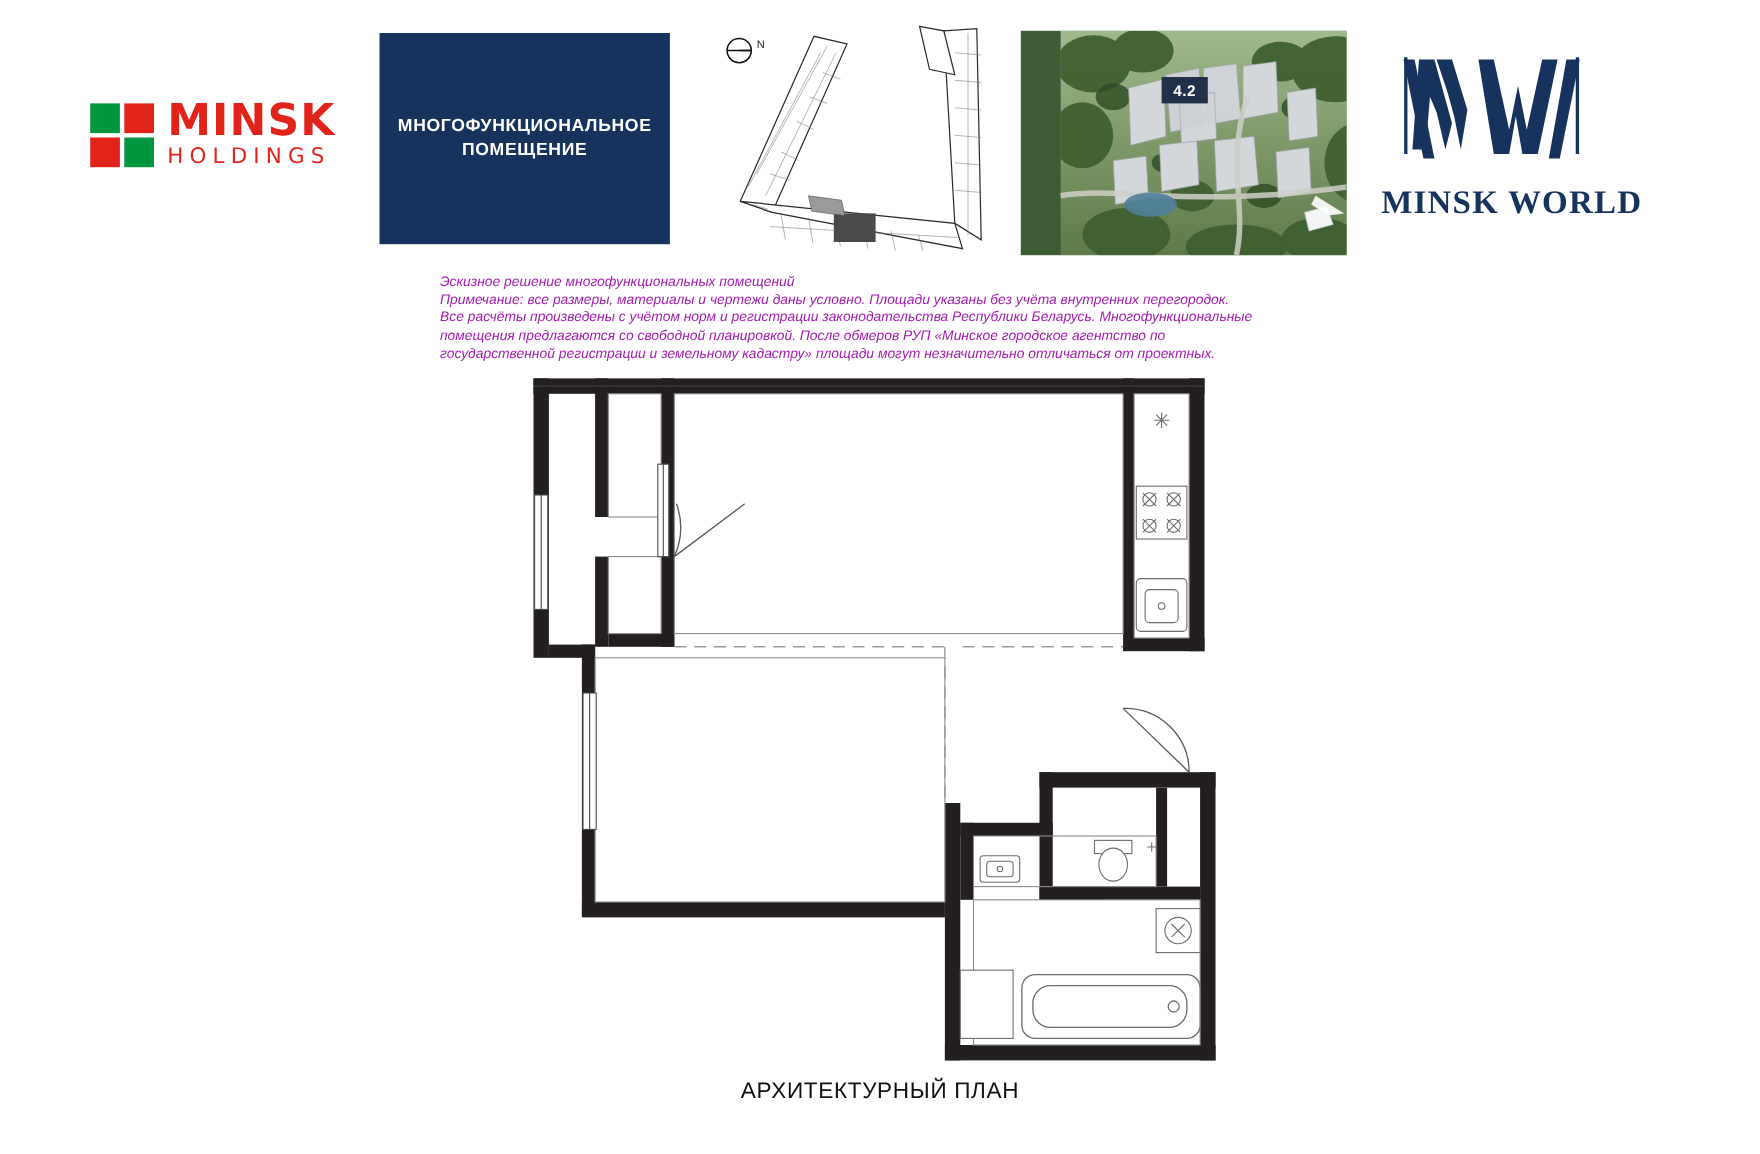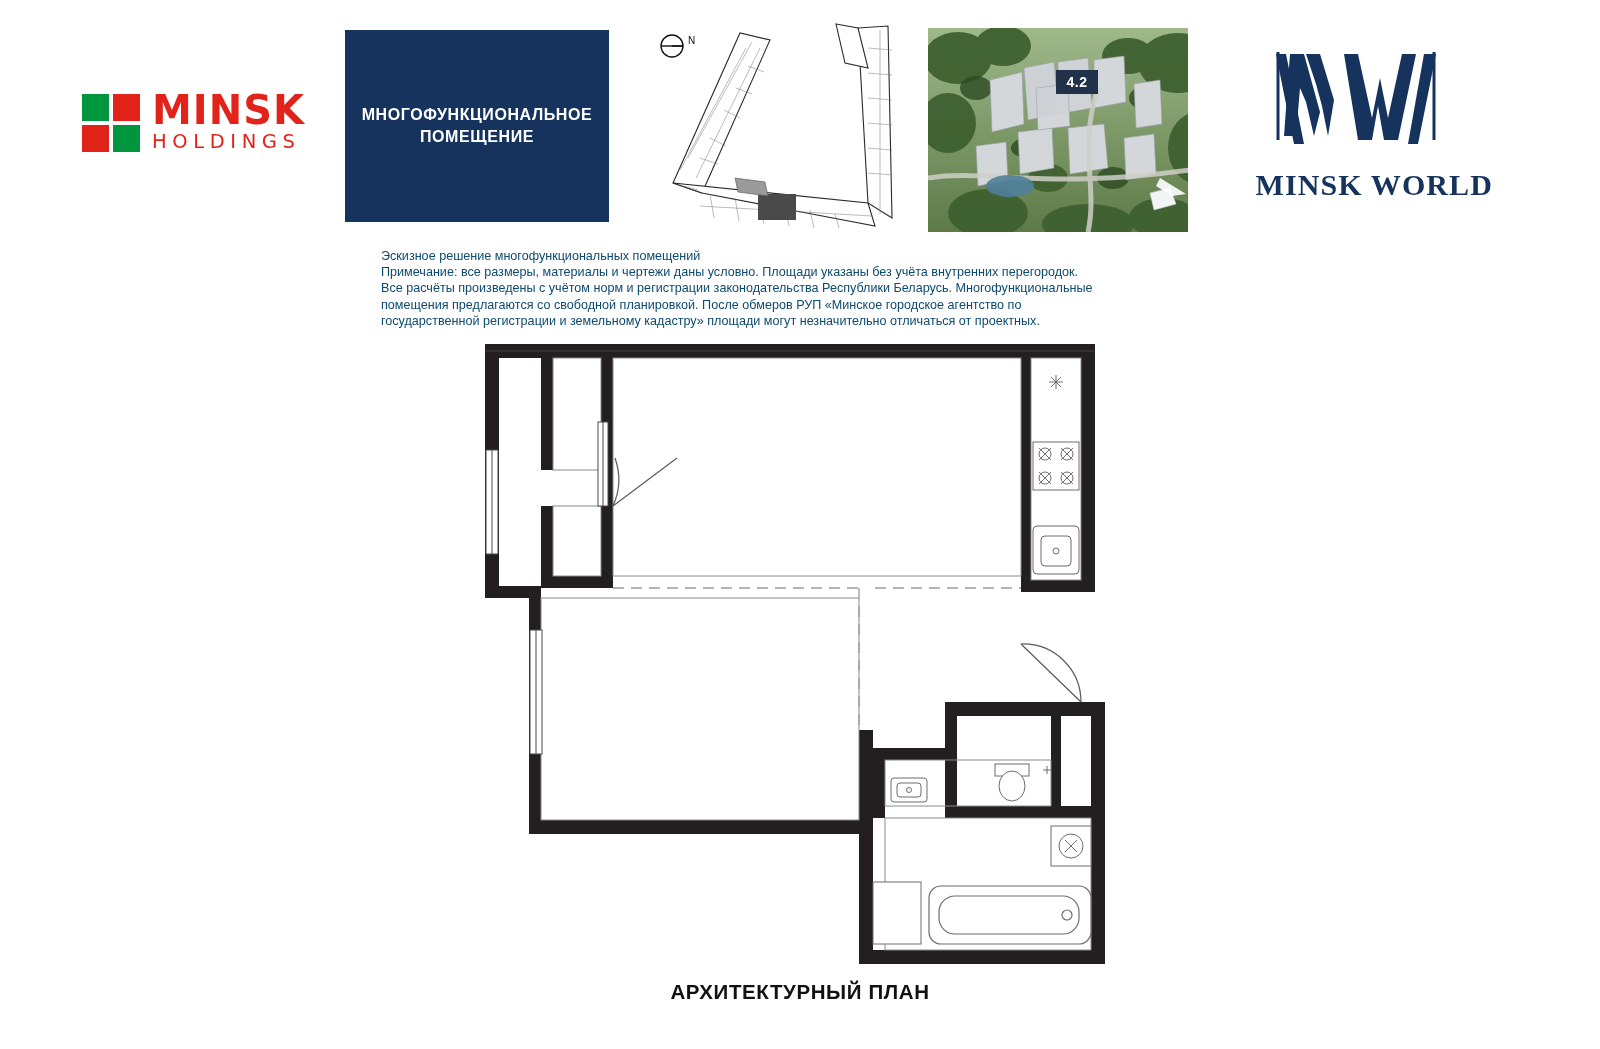--- a/index.html
+++ b/index.html
@@ -104,20 +104,21 @@
 
   
   .aerial {
     position: absolute;
     left: 928px;
     top: 28px;
     width: 260px;
     height: 204px;
     overflow: hidden;
     background: #3c5c33;
+    padding-left: 36px;
   }
   .aerial-badge {
     position: absolute;
     left: 128px;
     top: 42px;
     width: 42px;
     height: 24px;
     background: #22314a;
     color: #fff;
     font-size: 14px;
@@ -146,45 +147,46 @@
     font-size: 30px;
     font-weight: bold;
     letter-spacing: 1.1px;
     color: #16335e;
     font-family: "Liberation Serif", serif;
   }
 
   
   .note {
     position: absolute;
-    left: 381px;
+    left: 400px;
     top: 248px;
     width: 820px;
     font-size: 12.6px;
     line-height: 16.2px;
-    color: #0c4a6e;
+    color: #a21caf;
+    font-style: italic;
   }
   .note div { white-space: nowrap; }
 
   
   .plan-wrap {
     position: absolute;
     left: 455px;
     top: 330px;
     width: 680px;
     height: 650px;
   }
   .plan-caption {
     position: absolute;
     left: 0;
     top: 980px;
     width: 1600px;
     text-align: center;
     font-size: 20.5px;
-    font-weight: bold;
+    font-weight: normal;
     letter-spacing: 0.6px;
     color: #111;
   }
 </style>
 </head>
 <body>
 
 <div class="header">
 
   <div class="dana-logo">

